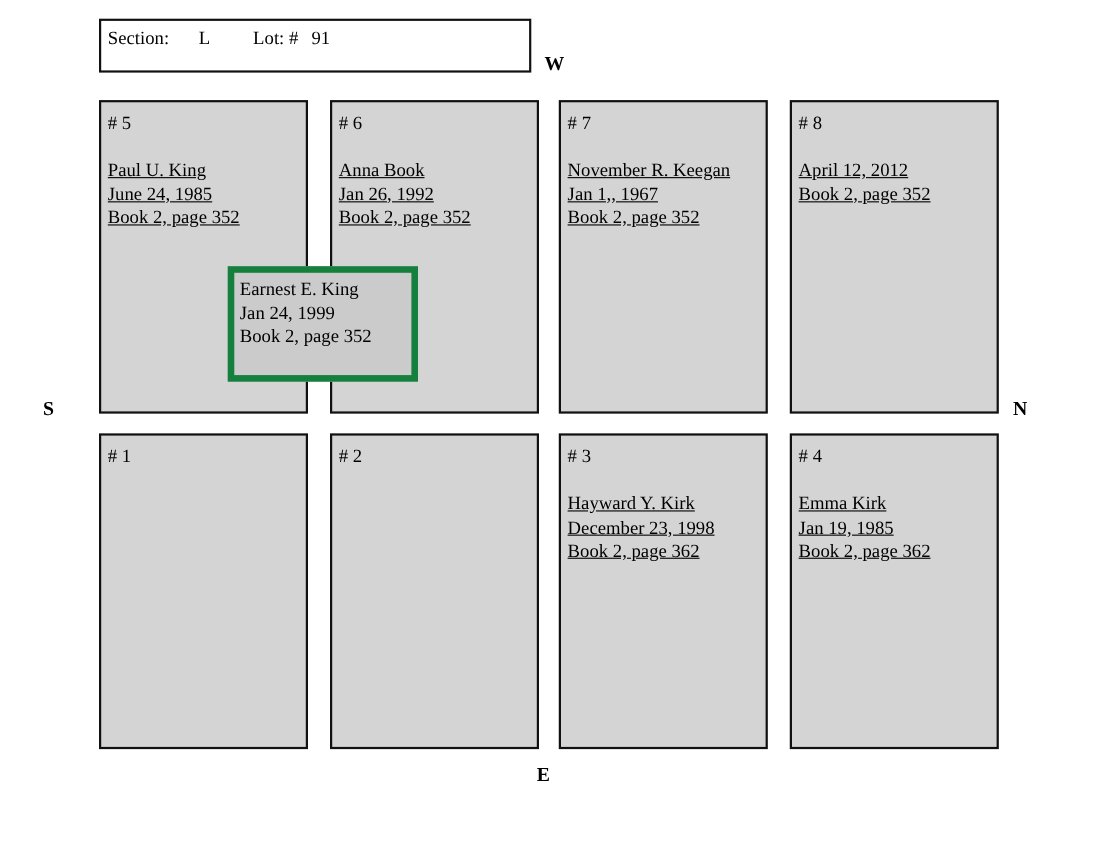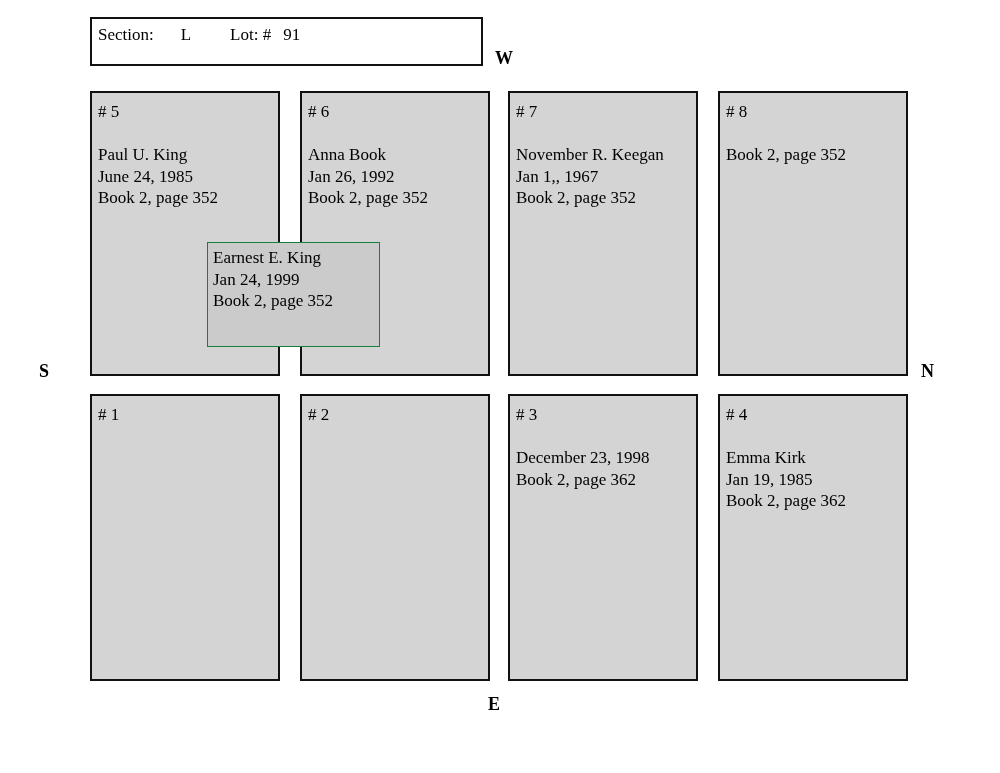--- a/index.html
+++ b/index.html
@@ -28,24 +28,24 @@
     background:#d4d4d4; border:2px solid #111111; box-sizing:border-box;
     padding:8px 6px 0 6px; font-size:17px;
   }
   .row-top { top:91px; height:285px; }
   .row-bottom { top:394px; height:287px; }
   .col-0 { left:90px; }
   .col-1 { left:300px; }
   .col-2 { left:508px; }
   .col-3 { left:718px; }
   .plot .num { line-height:21px; }
-  .plot .info { margin-top:22px; line-height:21.5px; }
+  .plot .info { margin-top:22px; line-height:21.5px;text-decoration:underline; }
   .overlay-box {
     position:absolute; left:207px; top:242px; width:173px; height:105px;
-    background:#cbcbcb; border:1px solid #15803d; box-sizing:border-box;
+    background:#cbcbcb; border:6px solid #15803d; box-sizing:border-box;
     padding:4px 0 0 5px; font-size:17px; line-height:21.5px; z-index:5;
   }
 </style>
 </head>
 <body>
 
 <div class="canvas">
 
   <div class="header-box">
     <span>Section:</span><span class="sec-val">L</span><span class="lot-label">Lot: #</span><span class="lot-val">91</span>
@@ -79,20 +79,21 @@
     <div class="info">
       <div>November R. Keegan</div>
       <div>Jan 1,, 1967</div>
       <div>Book 2, page 352</div>
     </div>
   </div>
 
   <div class="plot row-top col-3">
     <div class="num"># 8</div>
     <div class="info">
+      <div>April 12, 2012</div>
       <div>Book 2, page 352</div>
     </div>
   </div>
 
   <div class="plot row-bottom col-0">
     <div class="num"># 1</div>
     <div class="info">
       <div></div>
       <div></div>
       <div></div>
@@ -104,20 +105,21 @@
     <div class="info">
       <div></div>
       <div></div>
       <div></div>
     </div>
   </div>
 
   <div class="plot row-bottom col-2">
     <div class="num"># 3</div>
     <div class="info">
+      <div>Hayward Y. Kirk</div>
       <div>December 23, 1998</div>
       <div>Book 2, page 362</div>
     </div>
   </div>
 
   <div class="plot row-bottom col-3">
     <div class="num"># 4</div>
     <div class="info">
       <div>Emma Kirk</div>
       <div>Jan 19, 1985</div>

